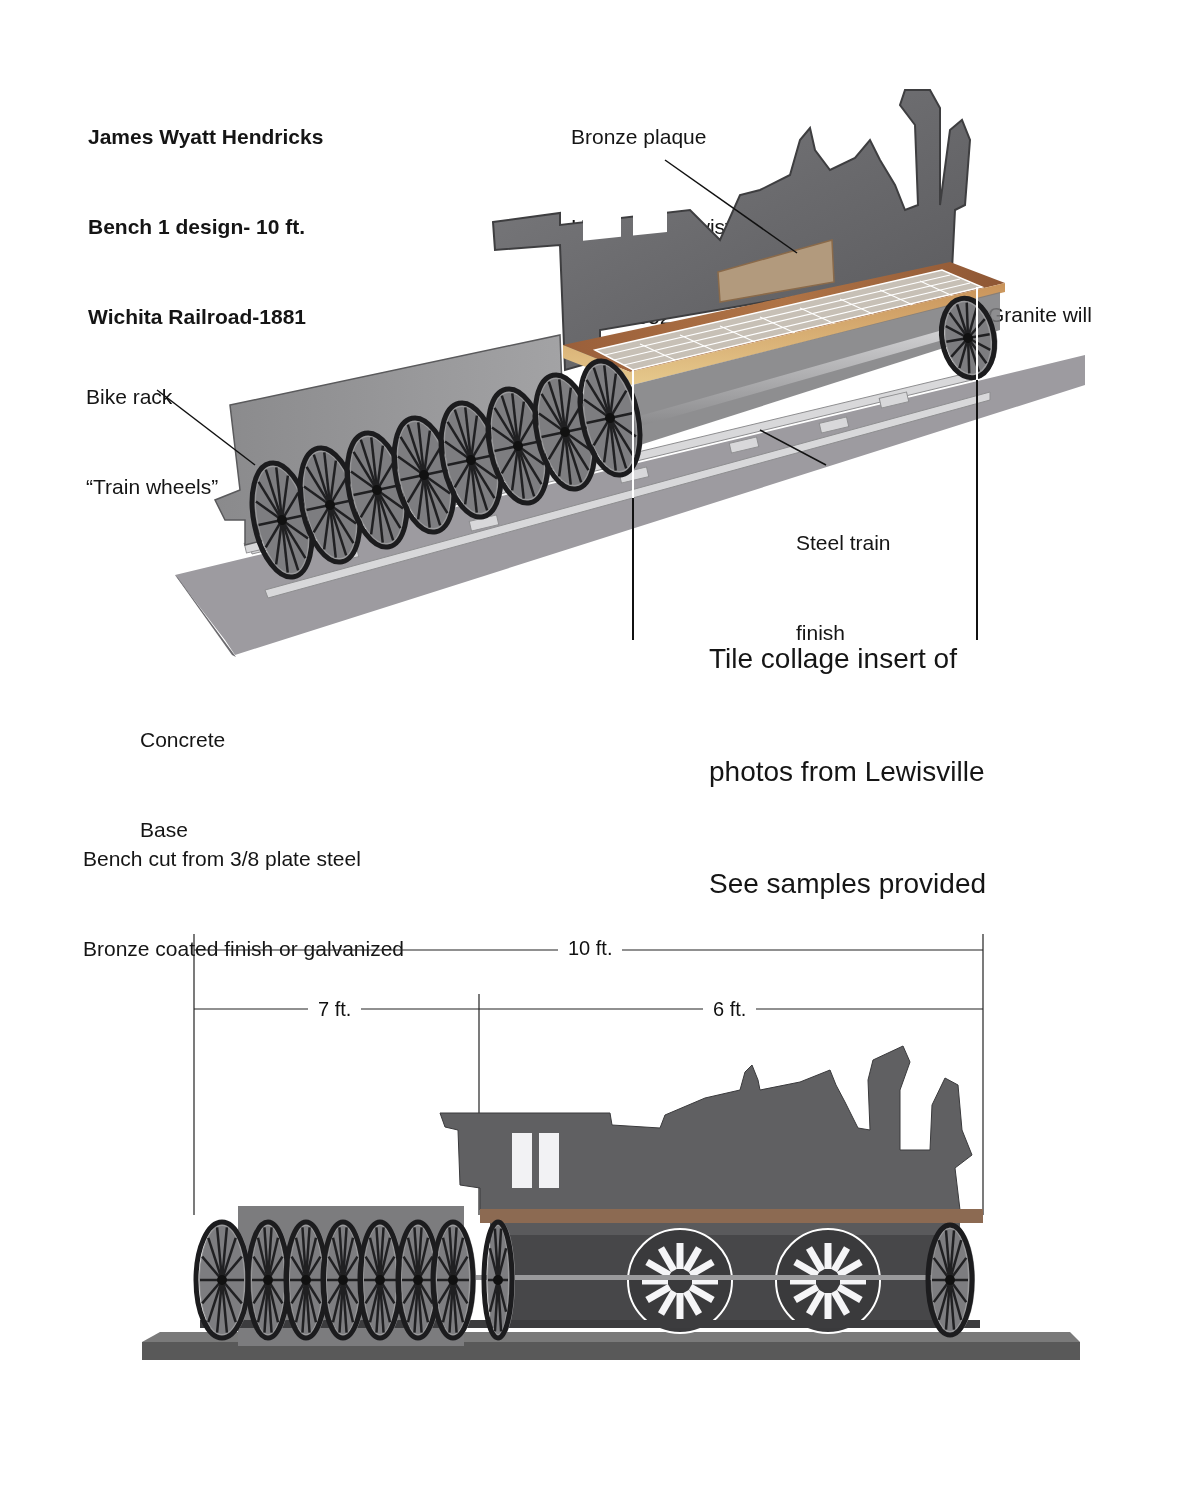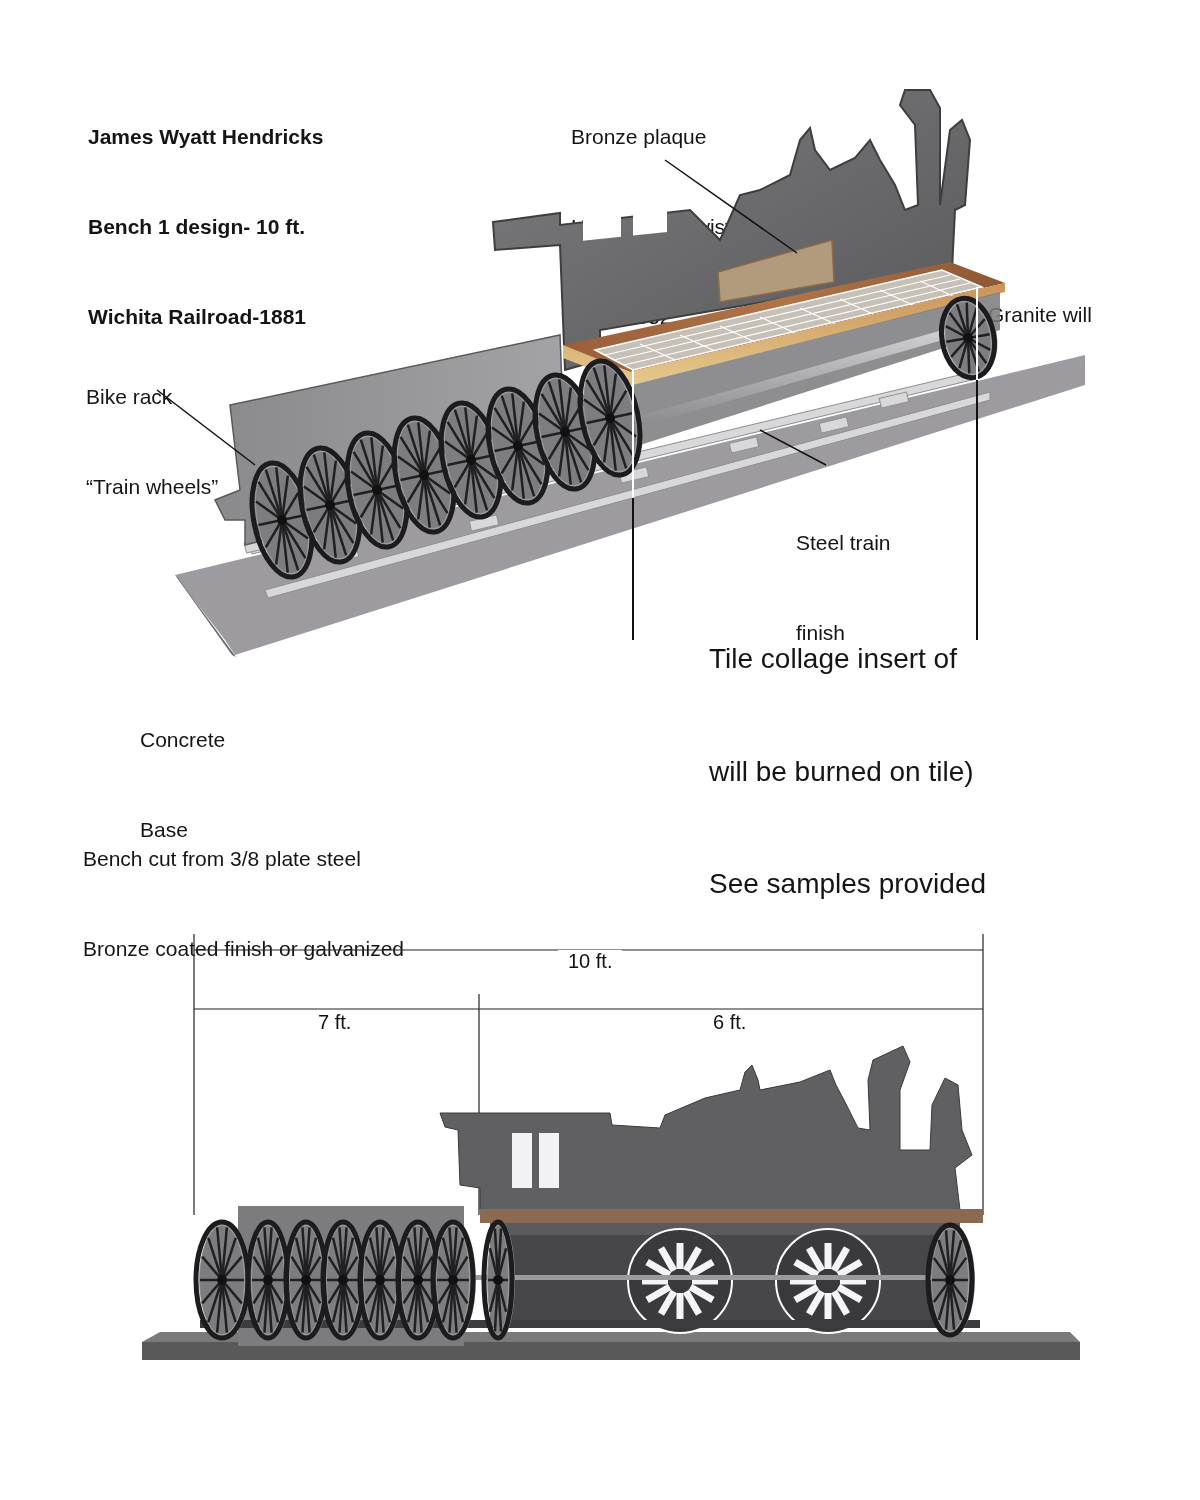--- a/index.html
+++ b/index.html
@@ -1,20 +1,20 @@
 <!DOCTYPE html>
 <html><head>
 <meta charset="utf-8">
 <style>
   html, body { margin: 0; padding: 0; background: #ffffff; }
   body { width: 1200px; height: 1500px; position: relative; overflow: hidden;
          font-family: "Liberation Sans", "DejaVu Sans", sans-serif; color: #111; }
   .txt { position: absolute; font-size: 21px; line-height: 30px; white-space: pre; color: #151515; }
   .big { font-size: 28px; line-height: 37.5px; }
-  .dim { position: absolute; font-size: 20px; background: #fff; padding: 0 10px; color: #111; margin-top: 13px; }
+  .dim { position: absolute; font-size: 20px; background: #fff; padding: 0 10px; color: #111; }
   svg.layer { position: absolute; left: 0; top: 0; }
 </style>
 </head>
 <body>
 
 <div class="txt" style="left:88px; top:62px;font-weight:bold;">
   <div>James Wyatt Hendricks</div>
   <div>Bench 1 design- 10 ft.</div>
   <div>Wichita Railroad-1881</div>
 </div>
@@ -39,21 +39,21 @@
   <div>finish</div>
 </div>
 
 <div class="txt" style="left:140px; top:665px;">
   <div>Concrete</div>
   <div>Base</div>
 </div>
 
 <div class="txt big" style="left:665px; top:565px;margin-left:44px;">
   <div>Tile collage insert of</div>
-  <div>will be burned on tile)</div>
+  <div>photos from Lewisville</div>
   <div>See samples provided</div>
 </div>
 
 <div class="txt" style="left:83px; top:784px;">
   <div>Bench cut from 3/8 plate steel</div>
   <div>Bronze coated finish or galvanized</div>
 </div>
 
 <svg class="layer" width="1200" height="1500">
   <defs>

